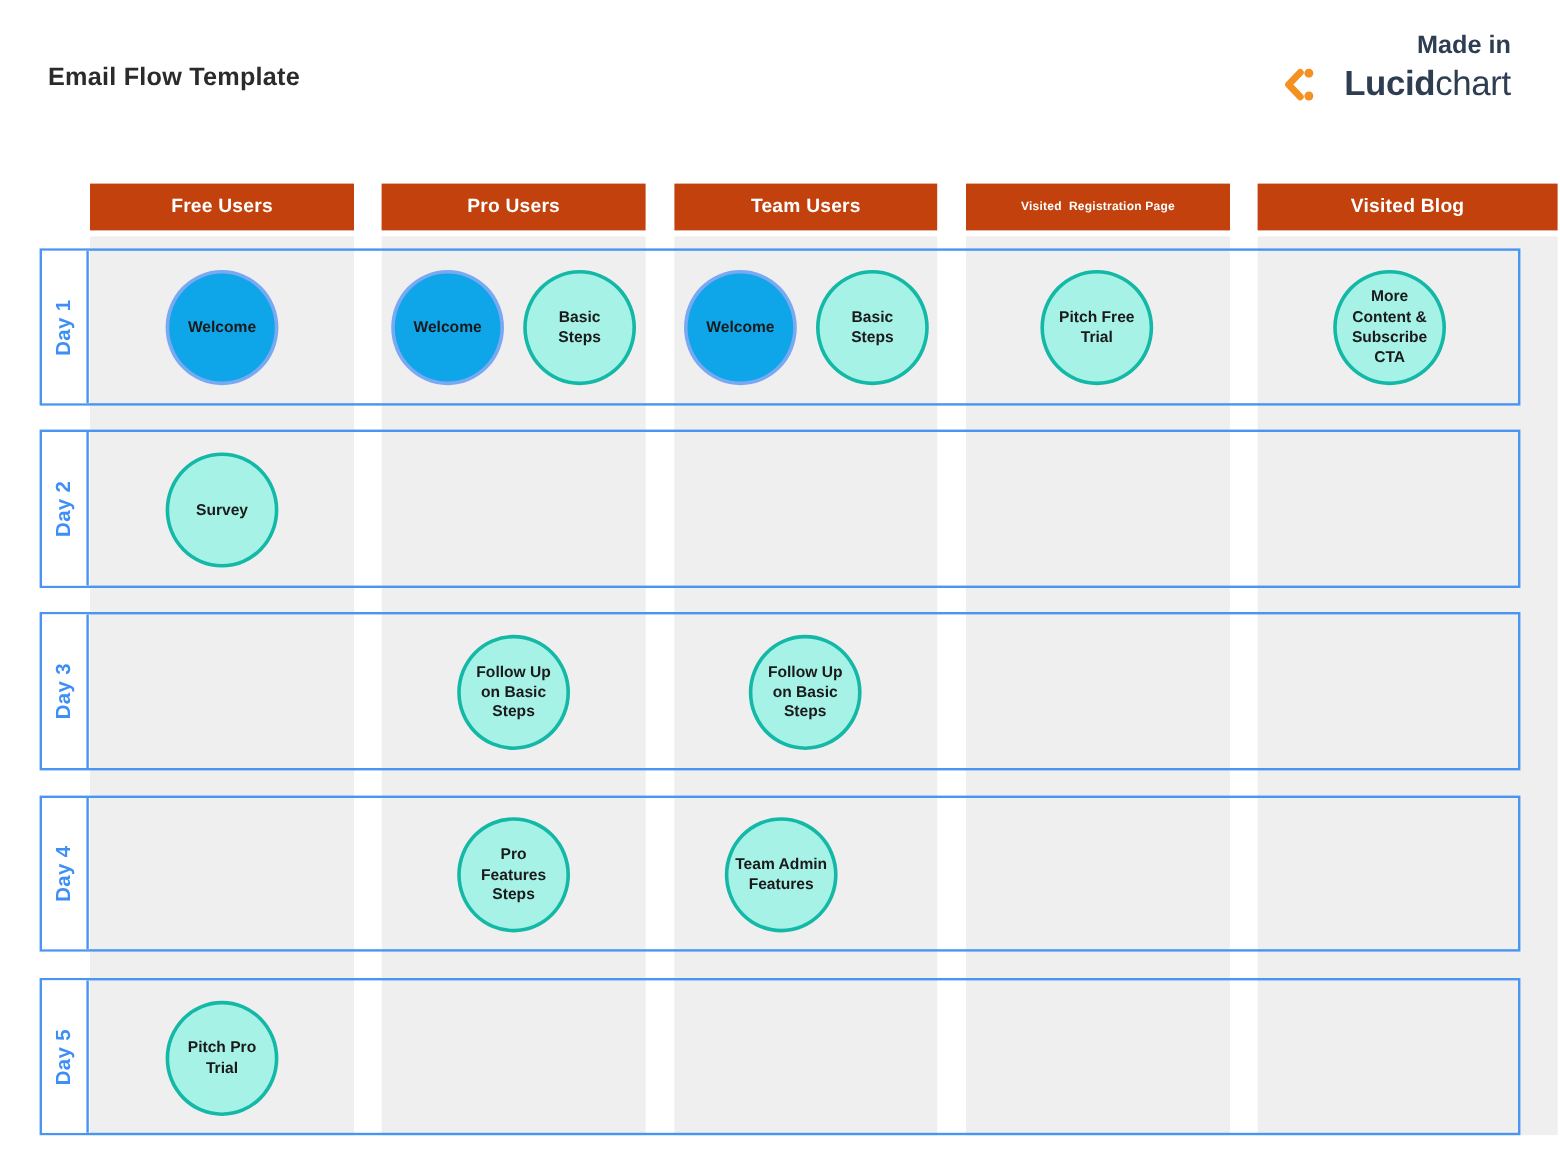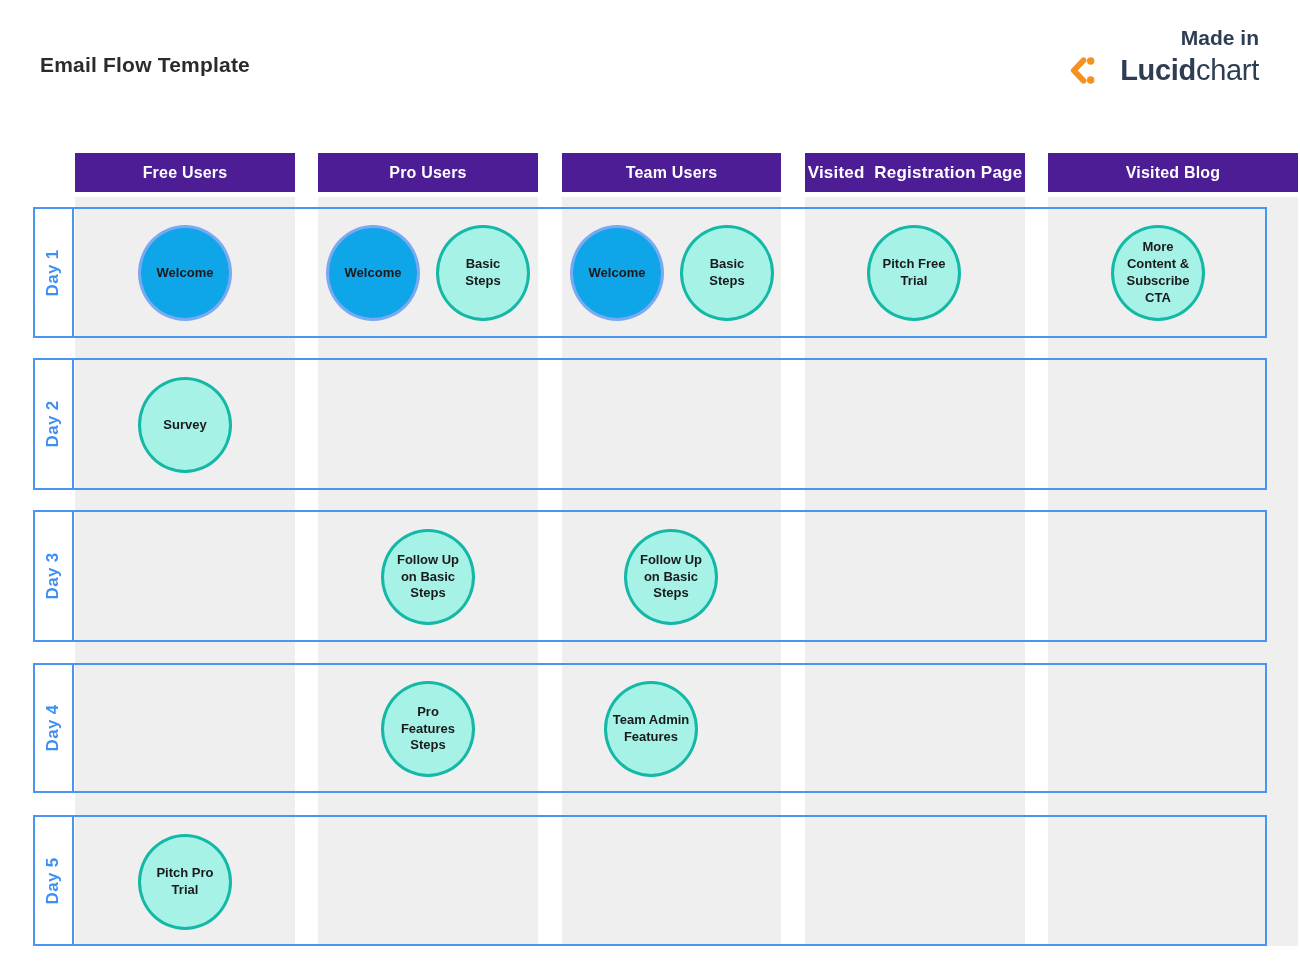--- a/index.html
+++ b/index.html
@@ -14,25 +14,25 @@
   }
   .branding{position:absolute;right:41px;top:26px;display:flex;flex-direction:column;align-items:flex-end;}
   .made-in{font-size:21px;font-weight:700;color:#2e3d52;margin-bottom:4px;}
   .logo-row{display:flex;align-items:center;gap:22px;}
   .logo-icon{width:33px;height:33px;display:block;}
   .logo-text{font-size:29px;color:#2e3d52;letter-spacing:-0.3px;}
   .logo-text .bold{font-weight:700;}
   .logo-text .light{font-weight:400;}
   
   .col-header{
-    position:absolute;top:153px;height:39px;background:#4c1d95;color:#ffffff;
+    position:absolute;top:153px;height:39px;background:#c2410c;color:#ffffff;
     display:flex;align-items:center;justify-content:center;
     font-size:16px;font-weight:bold;white-space:pre;letter-spacing:0.2px;
   }
-  .col-header.small{font-size:17px;}
+  .col-header.small{font-size:10px;}
   .col-band{position:absolute;top:197px;height:749px;background:#efefef;}
   .c0{left:75px;width:220px;}
   .c1{left:318px;width:220px;}
   .c2{left:562px;width:219px;}
   .c3{left:805px;width:220px;}
   .c4{left:1048px;width:250px;}
   
   .day-row{
     position:absolute;left:33px;width:1234px;box-sizing:border-box;
     border:2px solid #4a94f2;background:transparent;

